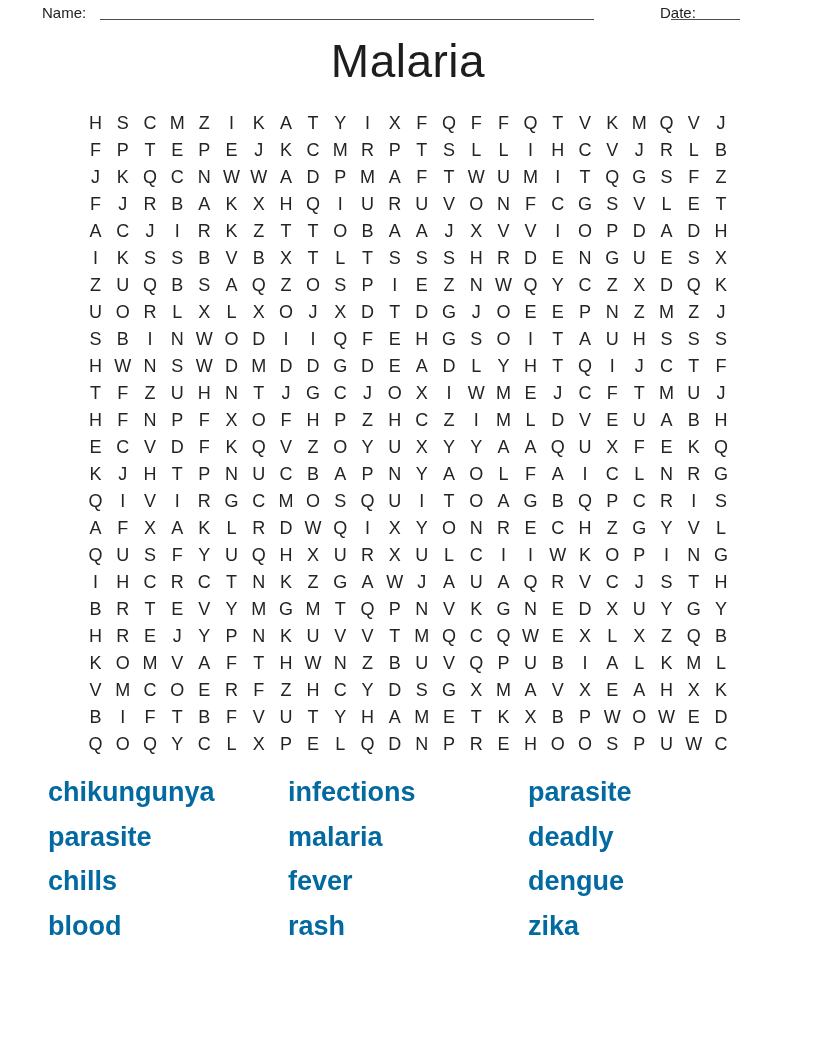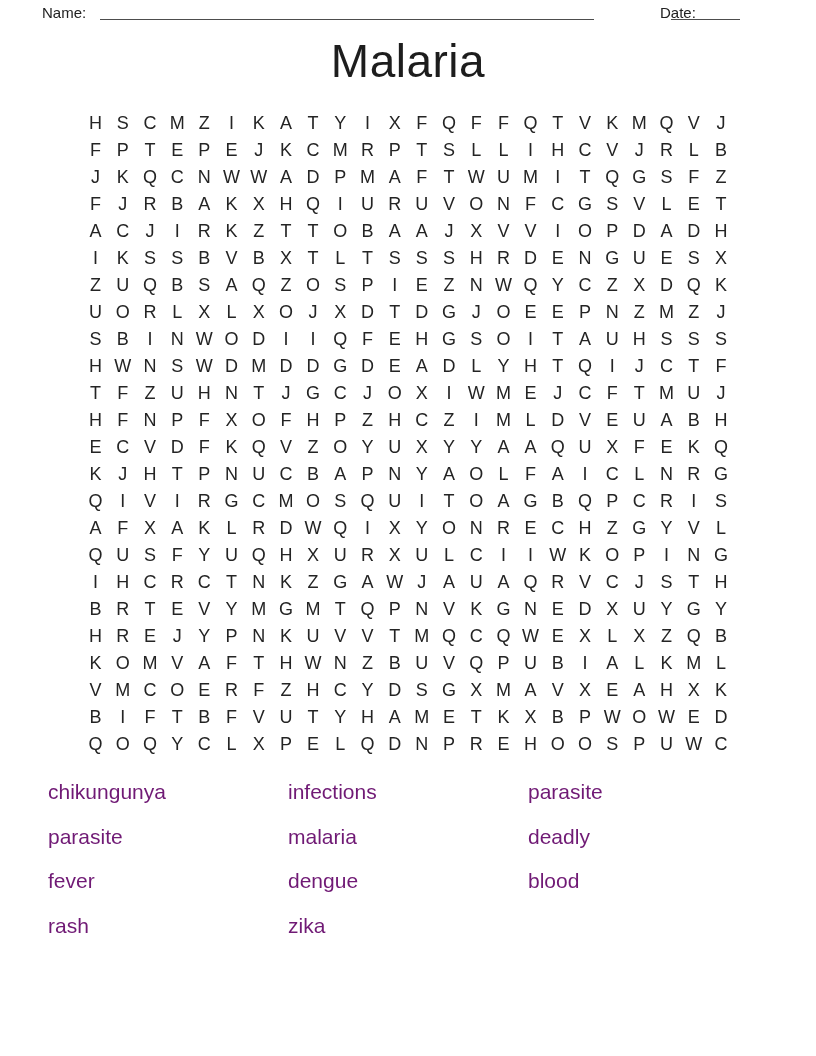--- a/index.html
+++ b/index.html
@@ -41,23 +41,24 @@
   }
 
   
   .word-list {
     position:absolute; left:48px; top:779px;
     display:grid;
     grid-template-columns:240px 240px 240px;
     grid-auto-rows:44.5px;
   }
   .word {
-    font-size:21px; color:#701a75;
+    font-size:27px; color:#0369a1;
     display:flex; align-items:flex-start;
     line-height:26px;
+    font-weight:bold;
   }
 </style>
 </head>
 <body>
 
 <div class="page">
 
   <span class="hdr-label name-label">Name:</span>
   <span class="blank-line name-line"></span>
 
@@ -645,20 +646,21 @@
       <span class="cell">C</span>
     </div>
 
   <div class="word-list" id="word-list">
       <div class="word">chikungunya</div>
       <div class="word">infections</div>
       <div class="word">parasite</div>
       <div class="word">parasite</div>
       <div class="word">malaria</div>
       <div class="word">deadly</div>
+      <div class="word">chills</div>
       <div class="word">fever</div>
       <div class="word">dengue</div>
       <div class="word">blood</div>
       <div class="word">rash</div>
       <div class="word">zika</div>
     </div>
 
 </div>
 
 </body></html>

